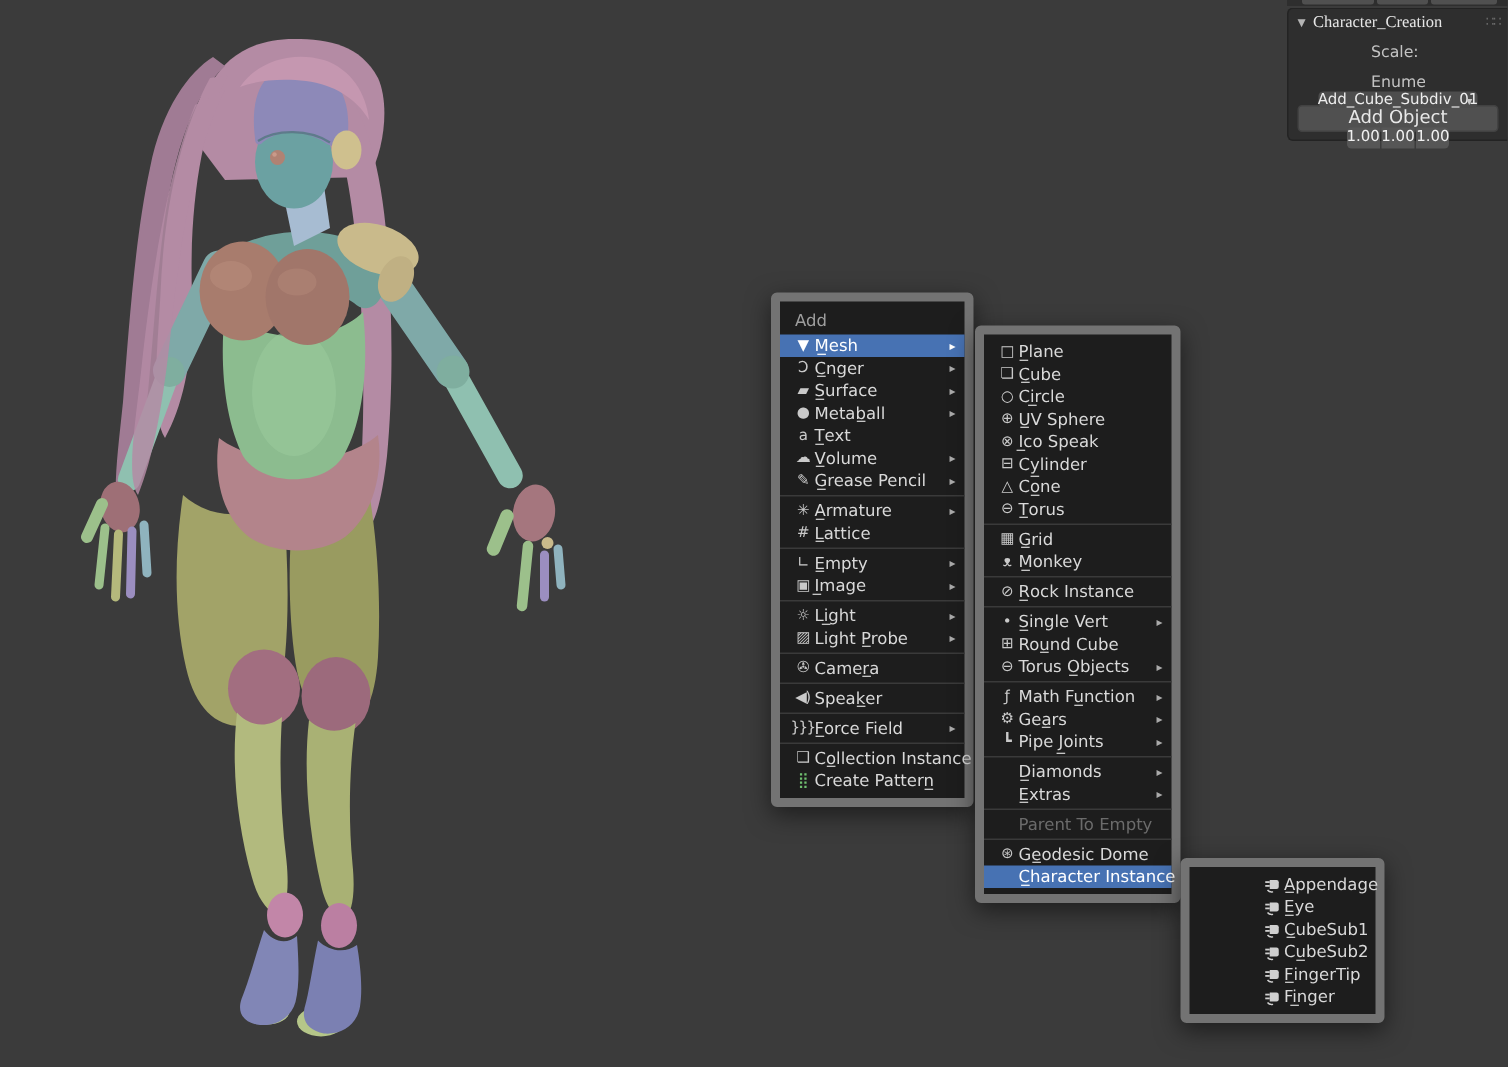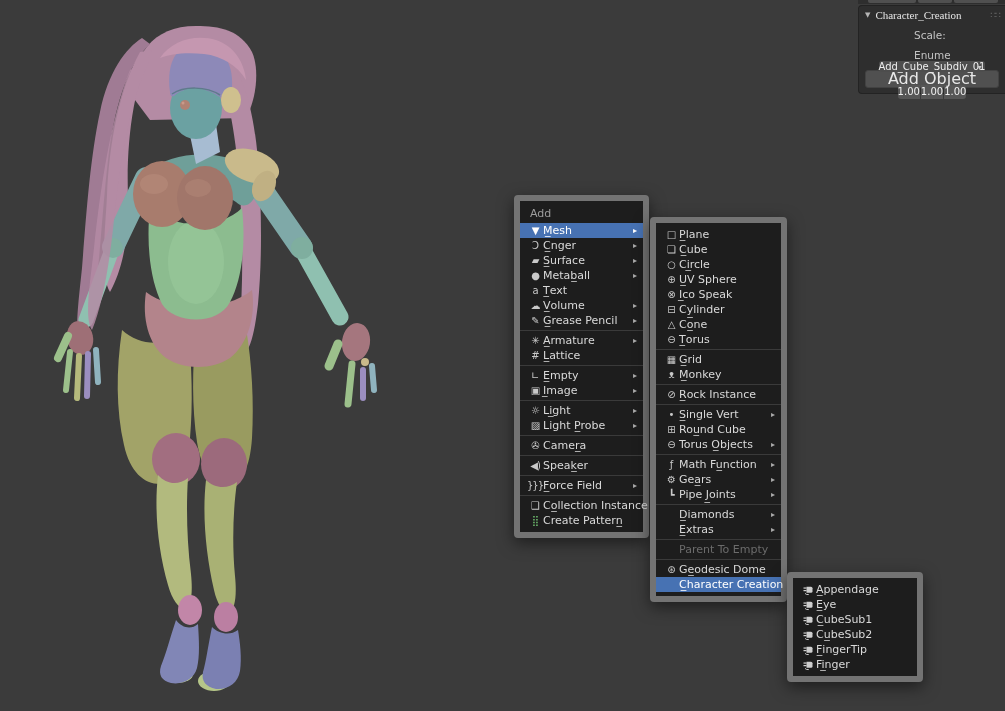--- a/index.html
+++ b/index.html
@@ -23,21 +23,21 @@
   .mi .lb{flex:1;white-space:nowrap;line-height:15px;}
   .mi .ar{width:9px;flex:none;text-align:right;font-size:8px;color:#aaaaaa;line-height:15px;}
   .mi.sel{background:#4772b3;color:#ffffff;}
   .mi.sel .ic,.mi.sel .ar{color:#ffffff;}
   .mi.dis .lb{color:#6b6b6b;}
   .sep{height:1px;background:#3a3a3a;margin:2px 0;}
   .ic.green{color:#6fbf6f;}
   .ic.white{color:#ffffff;}
   #add-menu {left:514px;top:195px;width:135px;}
   #mesh-menu{left:650px;top:217px;width:137px;}
-  #char-menu{left:787px;top:572px;width:136px;}
+  #char-menu{left:787px;top:572px;width:136px;padding-left:40px;}
   .plug{width:12px;height:12px;display:block;margin:1px auto 0;}
   
   #top-sliver{position:absolute;top:0;right:0;width:147px;height:4px;background:#2e2e2e;}
   #top-sliver i{position:absolute;top:0;height:3px;background:#505050;border-radius:0 0 2px 2px;}
   #op-panel{
     position:absolute;top:5px;right:0;width:147px;background:#2e2e2e;
     border:1px solid #232323;border-right:none;border-radius:4px 0 0 4px;
     font-size:11px;color:#d8d8d8;box-sizing:border-box;padding-bottom:5px;
   }
   .panel-header{display:flex;align-items:center;height:16px;padding:1px 5px 0 6px;}
@@ -48,21 +48,21 @@
   .plabel{width:36px;flex:none;color:#c3c3c3;font-size:10.5px;white-space:nowrap;overflow:hidden;}
   .seg-group{display:flex;flex:1;gap:1px;margin-top:44px;}
   .seg{flex:1;height:14px;background:#565656;color:#f0f0f0;font-size:10px;
        text-align:center;line-height:14px;}
   .seg:first-child{border-radius:3px 0 0 3px;}
   .seg:last-child{border-radius:0 3px 3px 0;}
   .dropdown{flex:1;height:14px;background:#4d4d4d;border-radius:3px;display:flex;
             align-items:center;justify-content:center;color:#ededed;font-size:10px;position:relative;}
   .dropdown .chev{position:absolute;right:4px;top:0;line-height:14px;font-size:8px;color:#c9c9c9;}
   .panel-button{margin:7px 6px 0 6px;height:16px;background:#505050;border:1px solid #424242;
-                border-radius:3px;text-align:center;line-height:15px;color:#e8e8e8;font-size:16px;}
+                border-radius:3px;text-align:center;line-height:15px;color:#e8e8e8;font-size:12px;}
 </style>
 </head>
 <body>
 
 <svg id="viewport-art" width="430" height="711" viewBox="0 0 430 711">
 
   <g>
     <path d="M196,26 C152,26 132,56 132,96 L150,120 L246,118 C256,100 260,70 252,52 C240,30 220,26 196,26 Z" fill="#b48ba4"></path>
     <path d="M150,44 C126,66 114,110 108,160 C102,212 100,262 94,300 C90,326 85,340 81,346 C74,336 78,306 82,268 C86,218 90,158 100,112 C108,72 126,48 142,38 Z" fill="#a07b94"></path>
     <path d="M152,50 C134,84 126,140 128,196 C129,240 122,270 110,292 C100,276 105,234 107,196 C109,142 120,88 140,52 Z" fill="#b48ba4"></path>
@@ -344,21 +344,21 @@
     <span class="ar"></span>
   </div>
   <div class="sep"></div>
   <div class="mi">
     <span class="ic">⊛</span>
     <span class="lb">Ge̲odesic Dome</span>
     <span class="ar"></span>
   </div>
   <div class="mi sel">
     <span class="ic"></span>
-    <span class="lb">C̲haracter Creation</span>
+    <span class="lb">C̲haracter Instance</span>
     <span class="ar">▸</span>
   </div>
 </div>
 
 <div class="popup" id="char-menu">
   <div class="mi">
     <span class="ic">
         <svg class="plug" viewBox="0 0 16 16">
           <path d="M6 3.5 H12 a2 2 0 0 1 2 2 V9.5 a2 2 0 0 1 -2 2 H6 Z" fill="#cfcfcf"></path>
           <rect x="2" y="4.6" width="4" height="1.6" fill="#cfcfcf"></rect>

